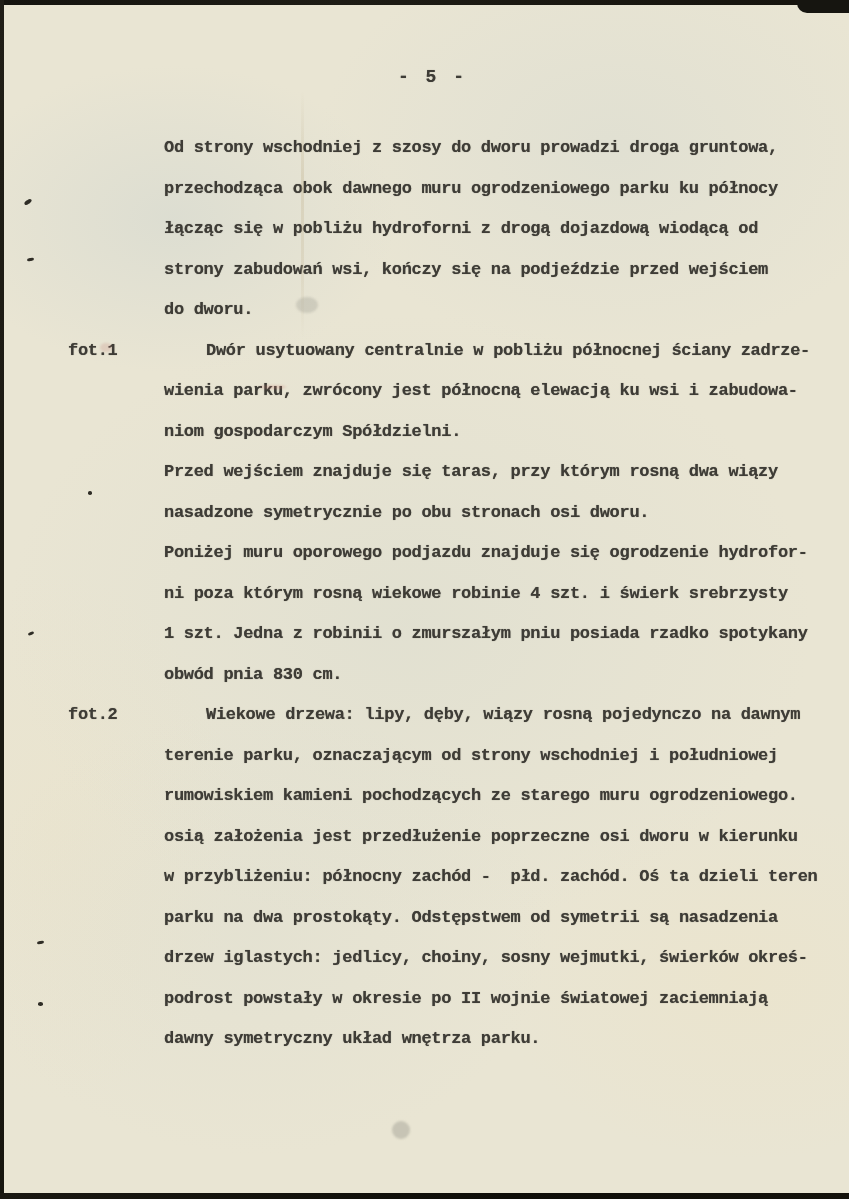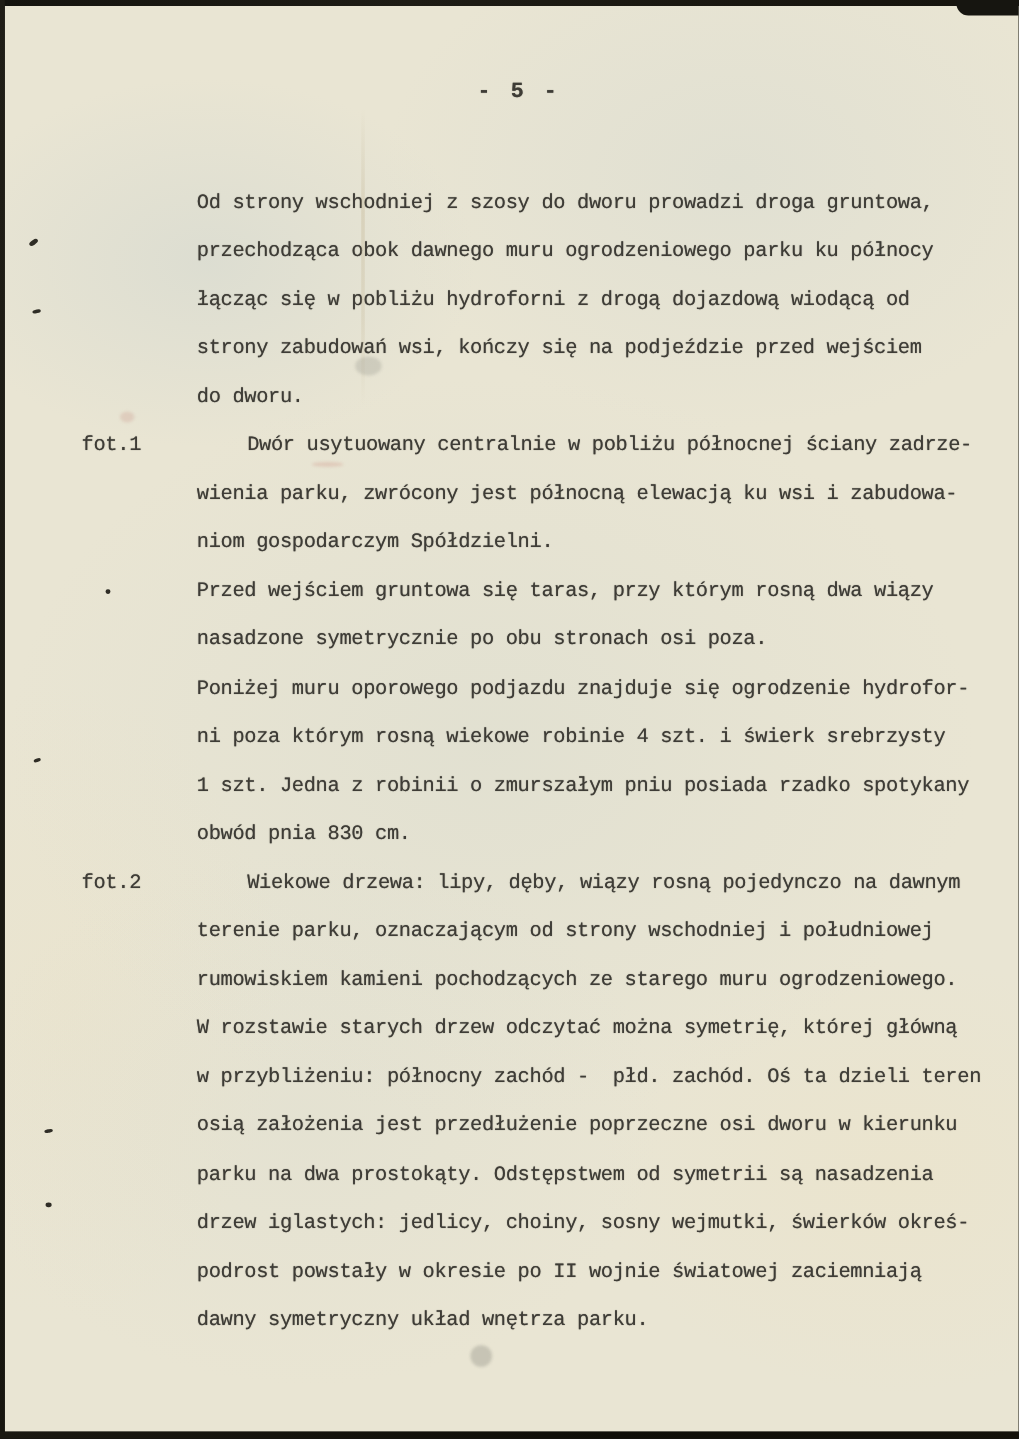--- a/index.html
+++ b/index.html
@@ -32,37 +32,37 @@
     text-shadow:0 0 0.7px rgba(62,60,54,0.8);
   }
   .textblock{
     position:absolute;
     left:60px;top:133px;
     width:776px;
   }
   .line{
     display:flex;
     height:40.5px;
-    align-items:flex-end;
+    align-items:flex-start;
     color:var(--ink,#3e3c36);
     font-size:17px;
     letter-spacing:-0.3px;
-    font-weight:normal;
+    font-weight:bold;
     text-shadow:0 0 0.8px rgba(62,60,54,0.75);
   }
   .mlabel{
     flex:0 0 96px;
     width:96px;
     padding-left:4px;
     white-space:pre;
   }
   .ltext{
     white-space:pre;
   }
-  .line.indent .ltext{ padding-left:42px;margin-top:20px; }
+  .line.indent .ltext{ padding-left:42px; }
   
   .edge{ position:absolute; background:#1b1a14; }
   .edge-top{ top:0;left:0;right:0;height:5px; background:linear-gradient(90deg,#15140f,#1e1c15 40%,#15130d); }
   .edge-top-right{ top:0;right:0;width:52px;height:13px;background:#161510;border-radius:0 0 0 10px; }
   .edge-left{ top:0;left:0;bottom:0;width:4px;background:linear-gradient(180deg,#201e17,#17160f); }
   .edge-bottom{ bottom:0;left:0;right:0;height:6px;background:linear-gradient(90deg,#1a1811,#0f0e08 60%,#14120b); }
   .speck{
     position:absolute;
     background:#2f2d26;
     border-radius:45%;
@@ -115,25 +115,25 @@
         <div class="line">
           <span class="mlabel"></span>
           <span class="ltext">wienia parku, zwrócony jest północną elewacją ku wsi i zabudowa-</span>
         </div>
         <div class="line">
           <span class="mlabel"></span>
           <span class="ltext">niom gospodarczym Spółdzielni.</span>
         </div>
         <div class="line">
           <span class="mlabel"></span>
-          <span class="ltext">Przed wejściem gruntowa się taras, przy którym rosną dwa wiązy</span>
-        </div>
-        <div class="line">
-          <span class="mlabel"></span>
-          <span class="ltext">nasadzone symetrycznie po obu stronach osi poza.</span>
+          <span class="ltext">Przed wejściem znajduje się taras, przy którym rosną dwa wiązy</span>
+        </div>
+        <div class="line">
+          <span class="mlabel"></span>
+          <span class="ltext">nasadzone symetrycznie po obu stronach osi dworu.</span>
         </div>
         <div class="line">
           <span class="mlabel"></span>
           <span class="ltext">Poniżej muru oporowego podjazdu znajduje się ogrodzenie hydrofor-</span>
         </div>
         <div class="line">
           <span class="mlabel"></span>
           <span class="ltext">ni poza którym rosną wiekowe robinie 4 szt. i świerk srebrzysty</span>
         </div>
         <div class="line">
@@ -151,29 +151,25 @@
         <div class="line">
           <span class="mlabel"></span>
           <span class="ltext">terenie parku, oznaczającym od strony wschodniej i południowej</span>
         </div>
         <div class="line">
           <span class="mlabel"></span>
           <span class="ltext">rumowiskiem kamieni pochodzących ze starego muru ogrodzeniowego.</span>
         </div>
         <div class="line">
           <span class="mlabel"></span>
-          <span class="ltext">W rozstawie starych drzew odczytać można symetrię, której główną</span>
+          <span class="ltext">osią założenia jest przedłużenie poprzeczne osi dworu w kierunku</span>
         </div>
         <div class="line">
           <span class="mlabel"></span>
           <span class="ltext">w przybliżeniu: północny zachód -  płd. zachód. Oś ta dzieli teren</span>
-        </div>
-        <div class="line">
-          <span class="mlabel"></span>
-          <span class="ltext">osią założenia jest przedłużenie poprzeczne osi dworu w kierunku</span>
         </div>
         <div class="line">
           <span class="mlabel"></span>
           <span class="ltext">parku na dwa prostokąty. Odstępstwem od symetrii są nasadzenia</span>
         </div>
         <div class="line">
           <span class="mlabel"></span>
           <span class="ltext">drzew iglastych: jedlicy, choiny, sosny wejmutki, świerków okreś-</span>
         </div>
         <div class="line">

